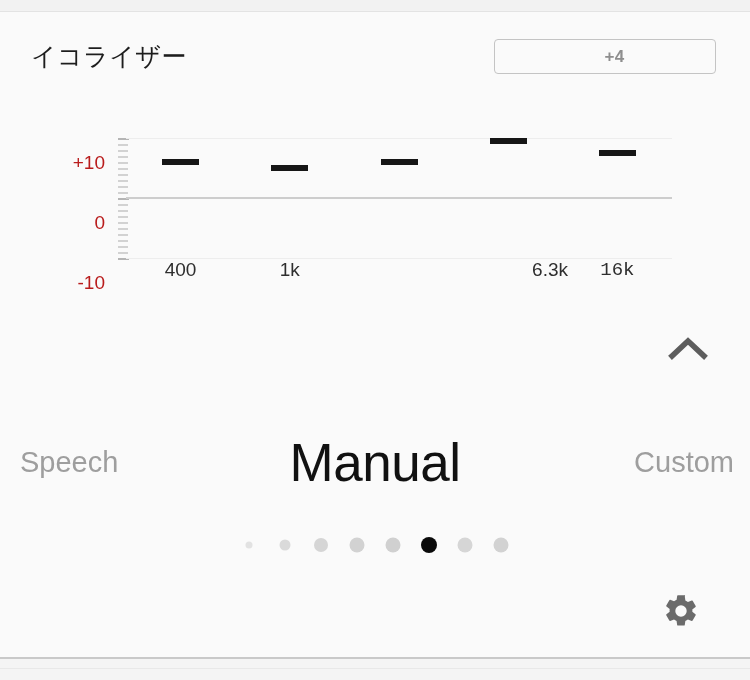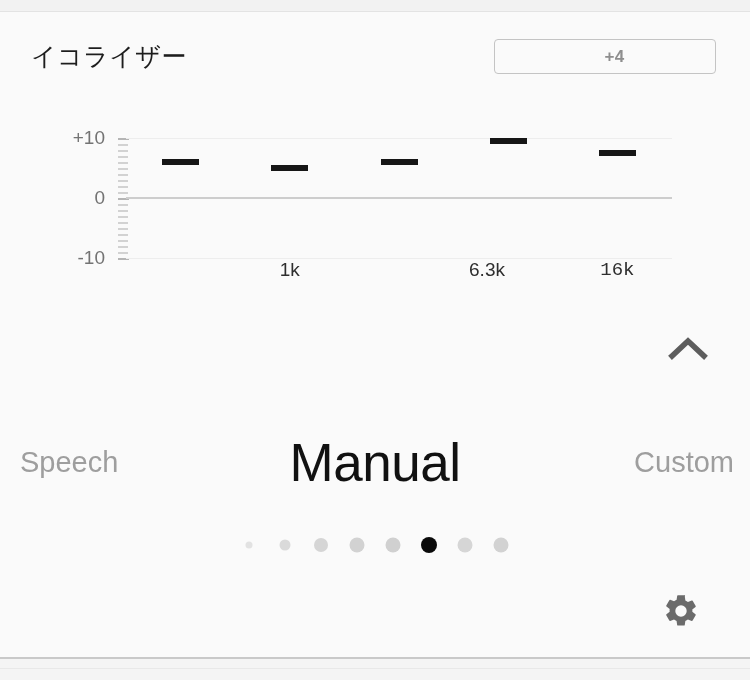--- a/index.html
+++ b/index.html
@@ -111,22 +111,23 @@
   .gridline.zero {
     height: 2px;
     background: #cdcdcd;
   }
   .y-label {
     position: absolute;
     right: 0;
     width: 50px;
     text-align: right;
     font-size: 19px;
-    color: #737373;
+    color: #b91c1c;
     line-height: 19px;
+    margin-top: 25px;
   }
   .y-labels {
     position: absolute;
     left: 55px; top: 0;
     width: 50px; height: 300px;
   }
   .tick-rail {
     position: absolute;
     left: 118px; top: 136px;
     width: 10px; height: 124px;
@@ -264,22 +265,23 @@
   <div class="plot">
       <div class="gridline" style="top: 0px;"></div>
       <div class="gridline zero" style="top: 59px;"></div>
       <div class="gridline" style="top: 120px;"></div>
       <div class="band" style="left: 36.1px; width: 37px; top: 21px;"></div>
       <div class="band" style="left: 145.3px; width: 37px; top: 27px;"></div>
       <div class="band" style="left: 254.5px; width: 37px; top: 21px;"></div>
       <div class="band" style="left: 363.7px; width: 37px; top: 0px;"></div>
       <div class="band" style="left: 472.9px; width: 37px; top: 12px;"></div>
     </div>
+<div class="x-label" style="left: 135.6px;">400</div>
     <div class="x-label" style="left: 244.8px; text-align: center;">1k</div>
-    <div class="x-label" style="left: 442px;">6.3k</div>
+    <div class="x-label" style="left: 478px; text-align: right;">6.3k</div>
     <div class="x-label" style="left: 572.4px; font-family: Liberation Mono, monospace;">16k</div>
   </div>
 
 <div class="chevron-up">
   <svg width="48" height="38" viewBox="0 0 48 38" aria-hidden="true">
     <polyline points="8,26 24,11 40,26" fill="none" stroke="#5d5d5d" stroke-width="5.5" stroke-linecap="square" stroke-linejoin="miter"></polyline>
   </svg>
 </div>
 
 <div class="preset-row">

